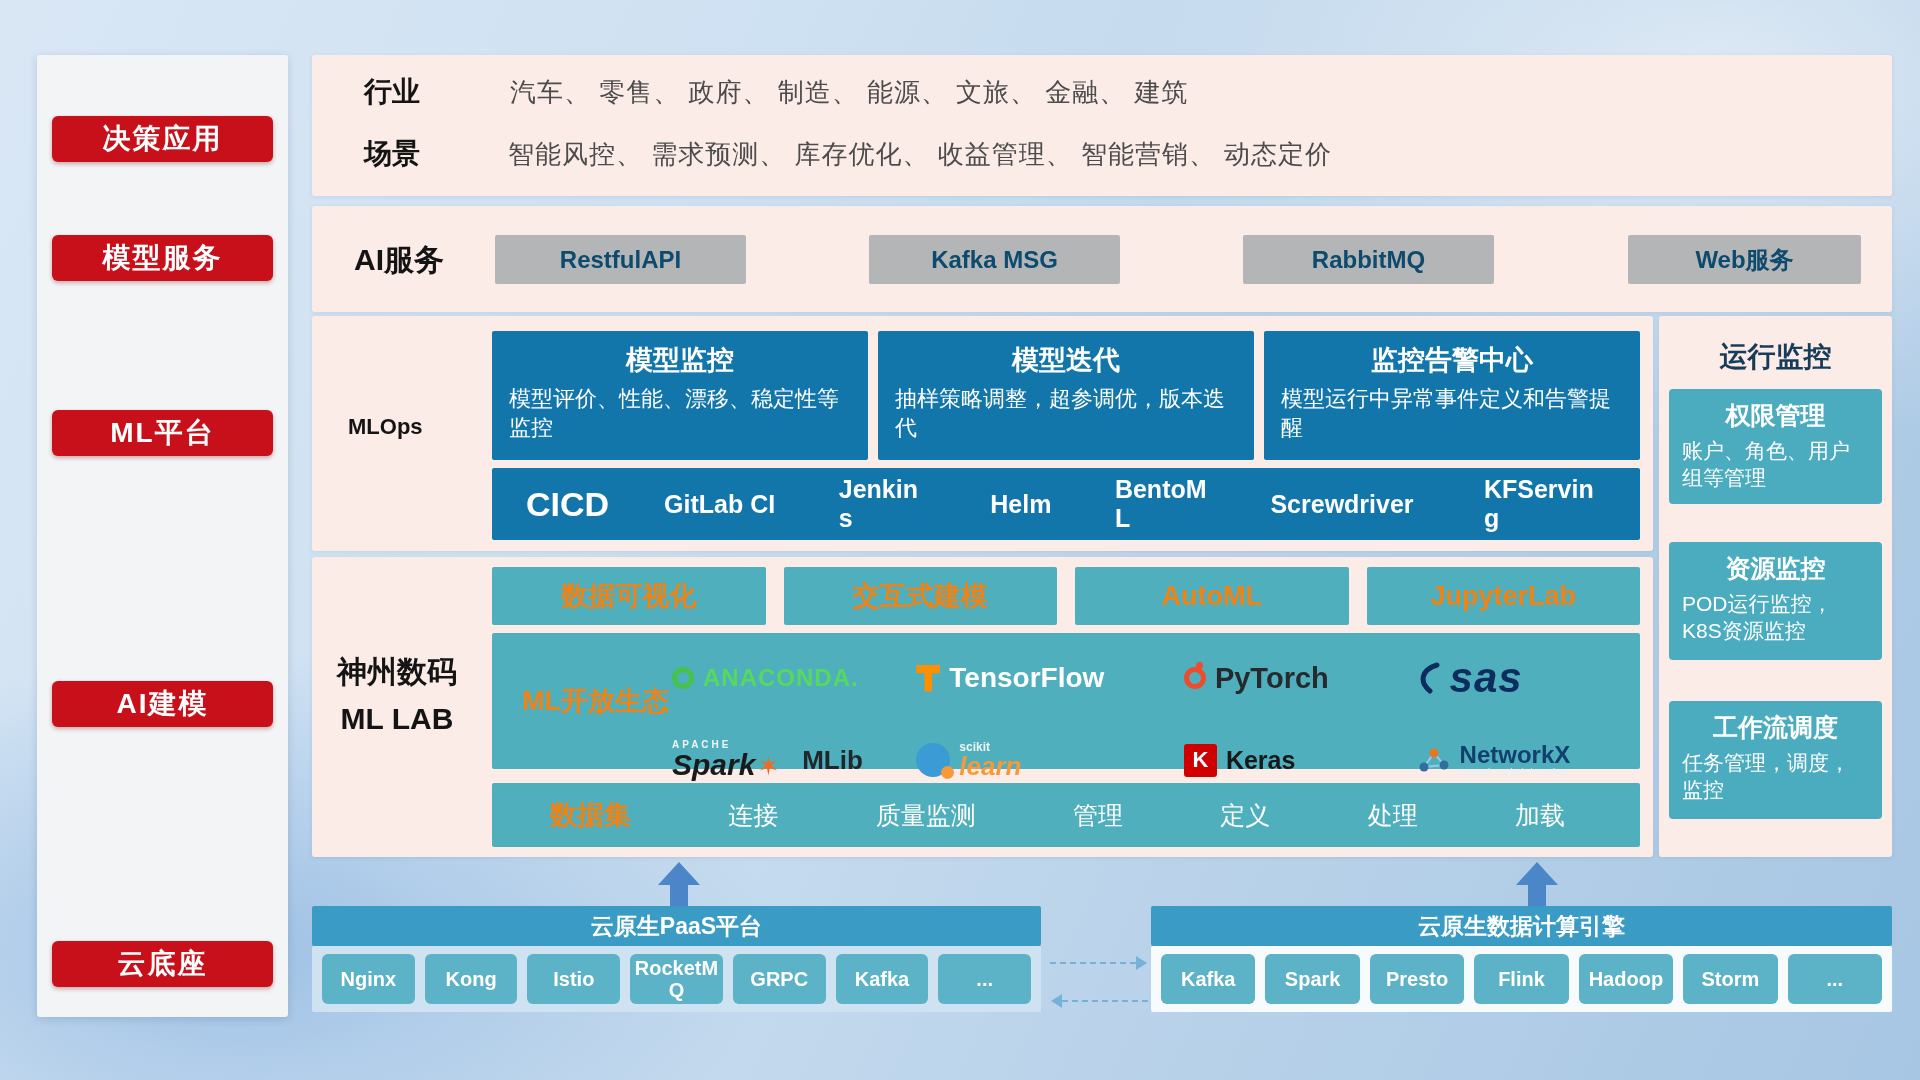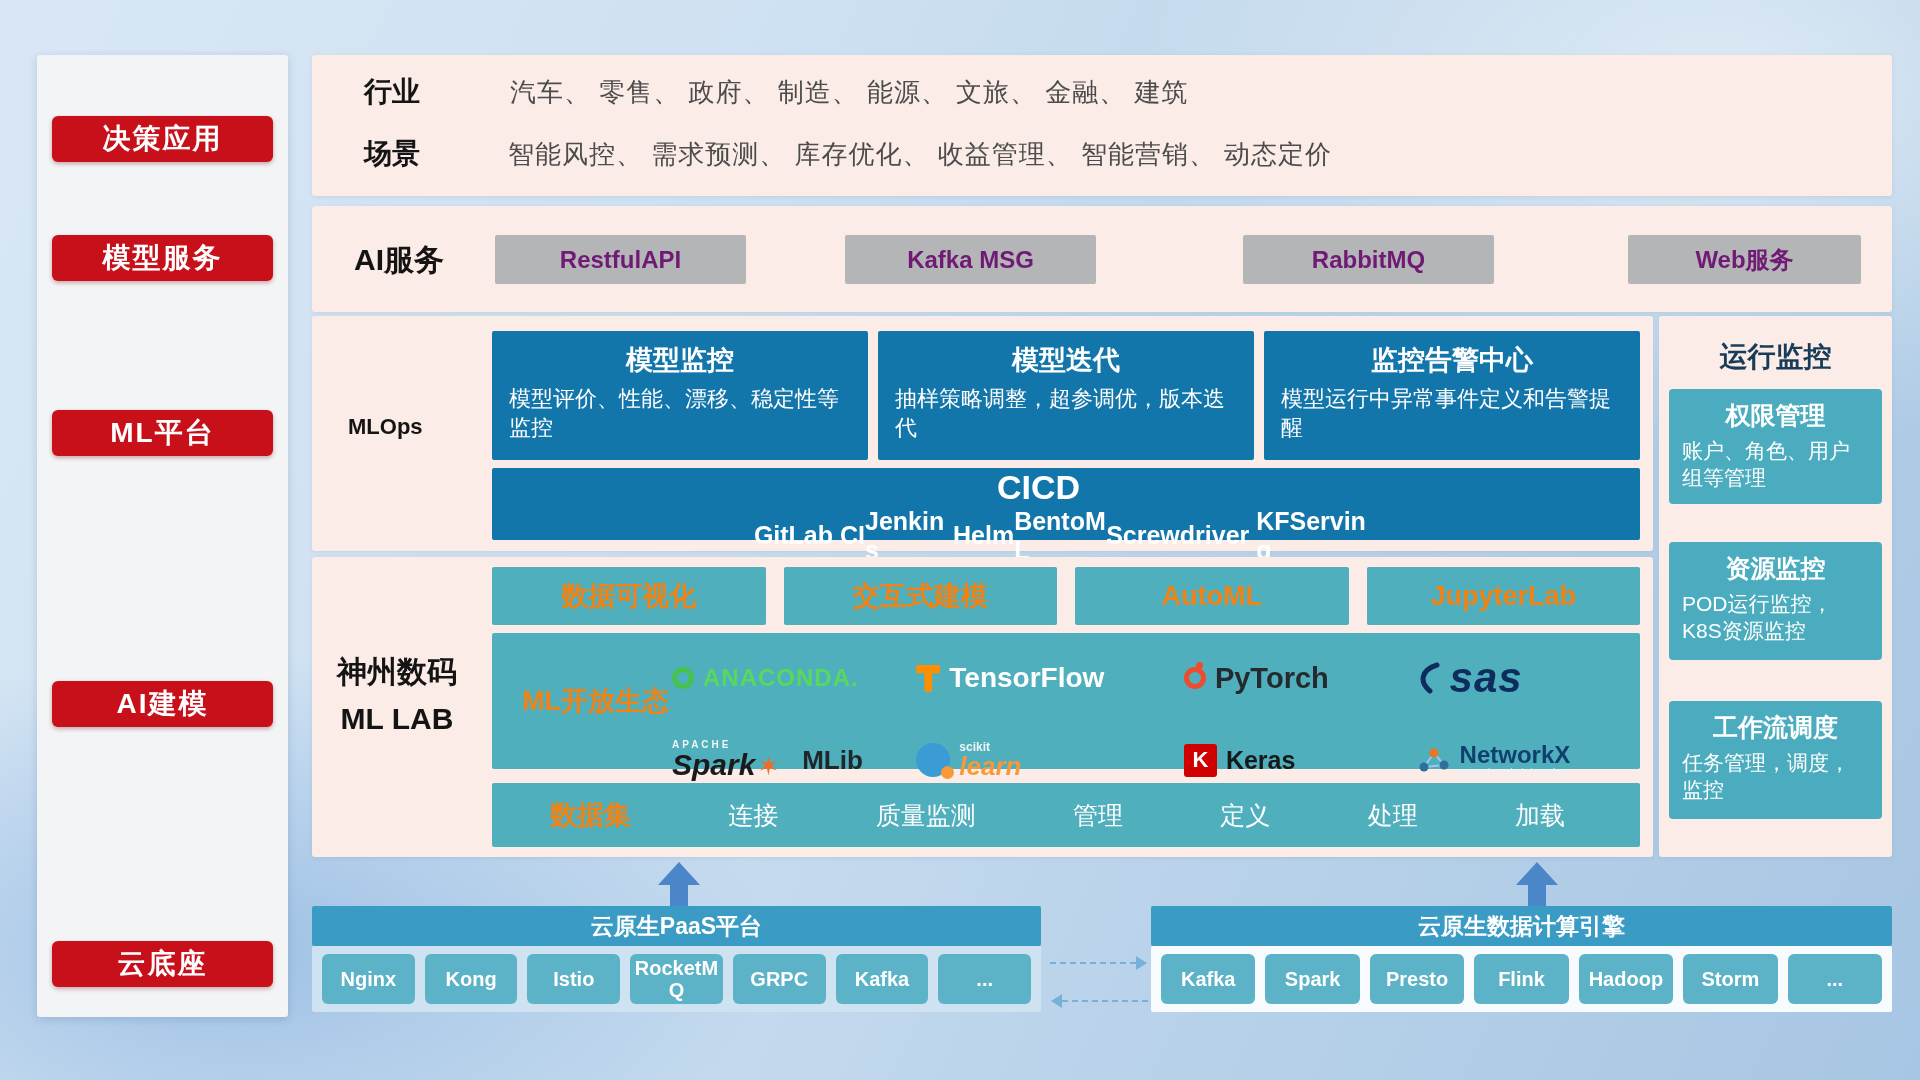--- a/index.html
+++ b/index.html
@@ -11,27 +11,27 @@
       linear-gradient(115deg,#d9e7f5 0%,#cde0f1 35%,#bad3ea 65%,#a7c6e3 100%);
   }
   .sidebar { position:absolute; left:37px; top:55px; width:251px; height:962px;
     background:#f3f4f6; border-radius:3px; box-shadow:0 2px 8px rgba(40,70,110,.18); }
   .red-btn { position:absolute; left:15px; width:221px; height:46px; background:#c8101b;
     border-radius:6px; color:#fff; font-size:28px; font-weight:bold; text-align:center;
     line-height:46px; letter-spacing:2px; box-shadow:0 2px 4px rgba(120,20,20,.35); }
   .panel { position:absolute; background:#fcece7; border-radius:3px; box-shadow:0 1px 4px rgba(60,80,110,.10); }
   .blk-label { position:absolute; font-weight:bold; color:#141414; }
   .list-text { position:absolute; font-size:26px; color:#4c4c4c; letter-spacing:1px; }
-  .gray-btn { position:absolute; top:29px; height:49px; background:#b4b5b7; color:#701a75;
+  .gray-btn { position:absolute; top:29px; height:49px; background:#b4b5b7; color:#0c4a6e;
     font-size:24px; font-weight:bold; text-align:center; line-height:49px; border-radius:2px; }
   .blue-card { position:absolute; top:15px; height:129px; width:376px; background:#1376ab; border-radius:2px; }
   .bc-title { text-align:center; font-size:27px; font-weight:bold; color:#fff; margin:11px 0 6px; }
   .bc-desc { font-size:22px; color:#fff; padding:0 17px; line-height:1.32; }
   .cicd-bar { position:absolute; left:180px; top:152px; width:1148px; height:72px; background:#1376ab;
-    border-radius:2px; display:flex; align-items:center; padding:0 34px;flex-direction:column; }
+    border-radius:2px; display:flex; align-items:center; padding:0 34px; }
   .cicd-label { font-size:34px; font-weight:bold; color:#fff; margin-right:55px; }
   .cicd-tools { flex:1; display:flex; justify-content:space-between; align-items:center; }
   .cicd-tool { color:#fff; font-size:25px; font-weight:bold; word-break:break-all; line-height:1.15; }
   .mon-title { text-align:center; font-size:28px; font-weight:bold; color:#173c5a; margin-top:22px; }
   .teal-card { position:absolute; left:10px; width:213px; background:#4aacbe; border-radius:4px; }
   .tc-title { text-align:center; font-size:25px; font-weight:bold; color:#fff; margin:10px 0 5px; }
   .tc-desc { font-size:21px; color:#fff; padding:0 13px; line-height:1.3; }
   .mllab-label { position:absolute; left:5px; top:92px; width:160px; text-align:center;
     font-size:30px; font-weight:bold; color:#141414; line-height:1.55; }
   .features { position:absolute; left:180px; top:10px; width:1148px; height:58px; display:flex; gap:18px; }
@@ -107,21 +107,21 @@
   <div class="panel" style="left:312px; top:55px; width:1580px; height:141px;">
     <div class="blk-label" style="left:52px; top:18px; font-size:28px;">行业</div>
     <div class="list-text" style="left:198px; top:20px;">汽车、 零售、 政府、 制造、 能源、 文旅、 金融、 建筑</div>
     <div class="blk-label" style="left:52px; top:80px; font-size:28px;">场景</div>
     <div class="list-text" style="left:196px; top:82px;">智能风控、 需求预测、 库存优化、 收益管理、 智能营销、 动态定价</div>
   </div>
 
   <div class="panel" style="left:312px; top:206px; width:1580px; height:106px;">
     <div class="blk-label" style="left:42px; top:34px; font-size:30px;">AI服务</div>
     <div class="gray-btn" style="left:183px;  width:251px;">RestfulAPI</div>
-    <div class="gray-btn" style="left:533px;  width:251px;">Kafka MSG</div>
+    <div class="gray-btn" style="left:557px;  width:251px;">Kafka MSG</div>
     <div class="gray-btn" style="left:931px;  width:251px;">RabbitMQ</div>
     <div class="gray-btn" style="left:1316px; width:233px;">Web服务</div>
   </div>
 
   <div class="panel" style="left:312px; top:316px; width:1341px; height:235px;">
     <div class="blk-label" style="left:36px; top:98px; font-size:22px;">MLOps</div>
 
     <div class="blue-card" style="left:180px;">
       <div class="bc-title">模型监控</div>
       <div class="bc-desc">模型评价、性能、漂移、稳定性等监控</div>

